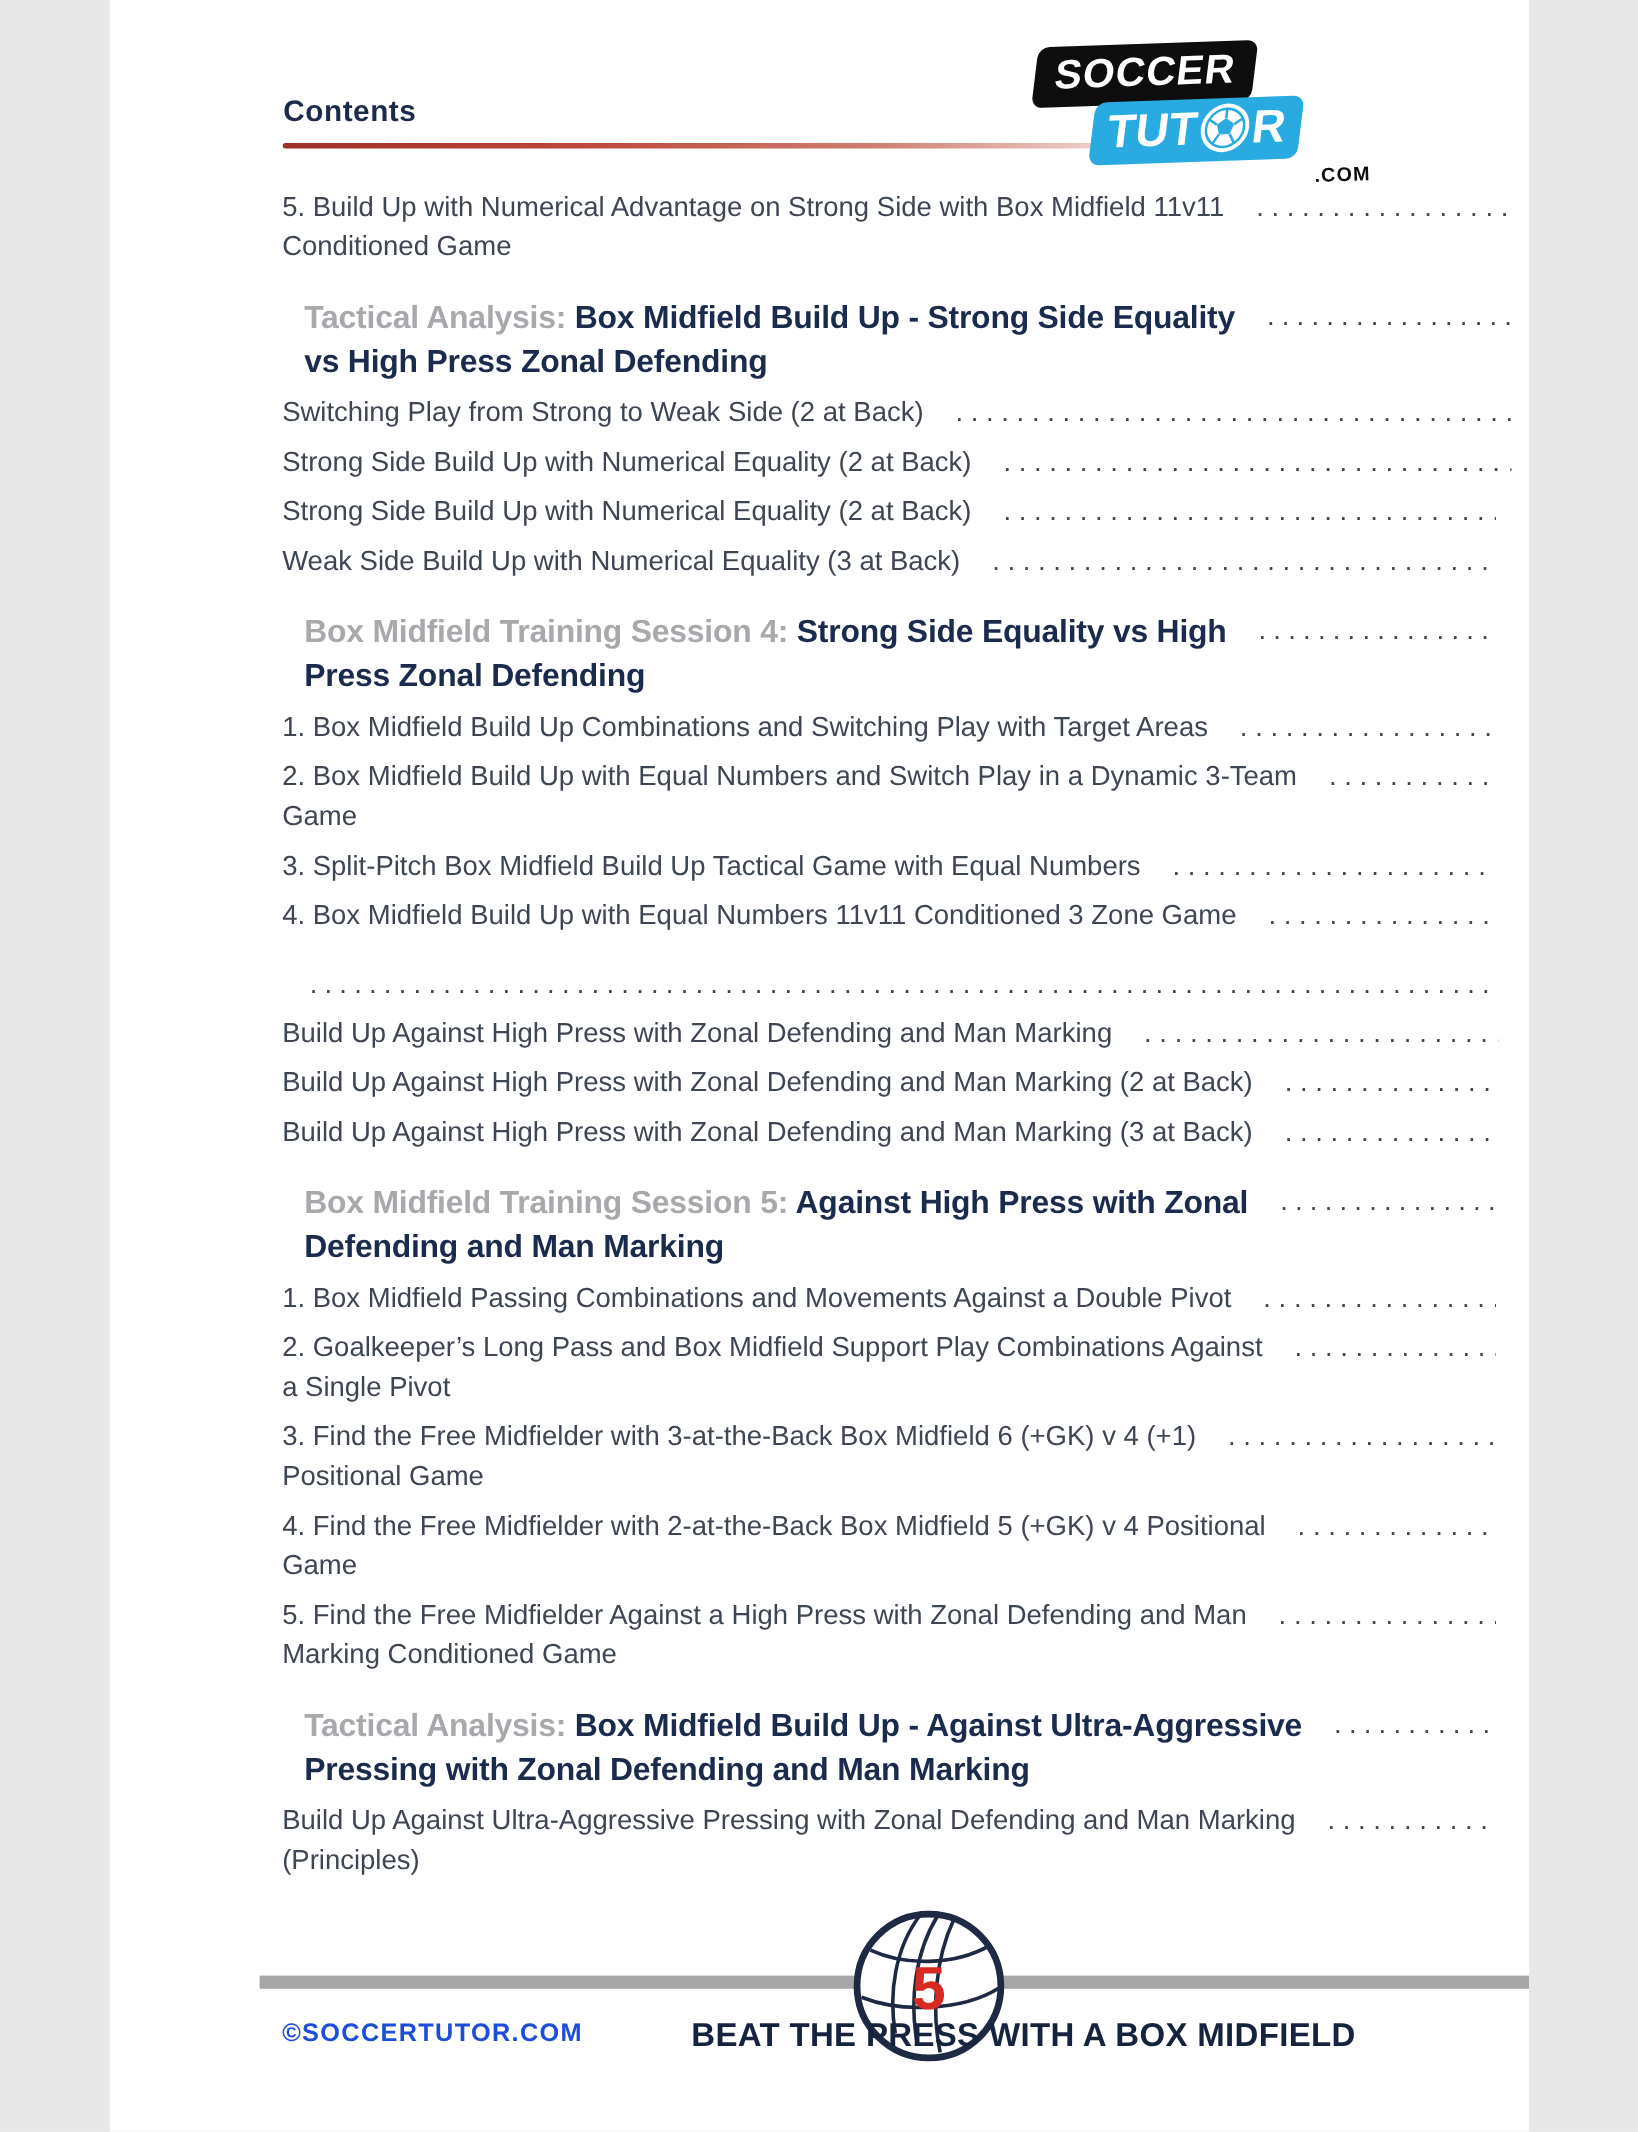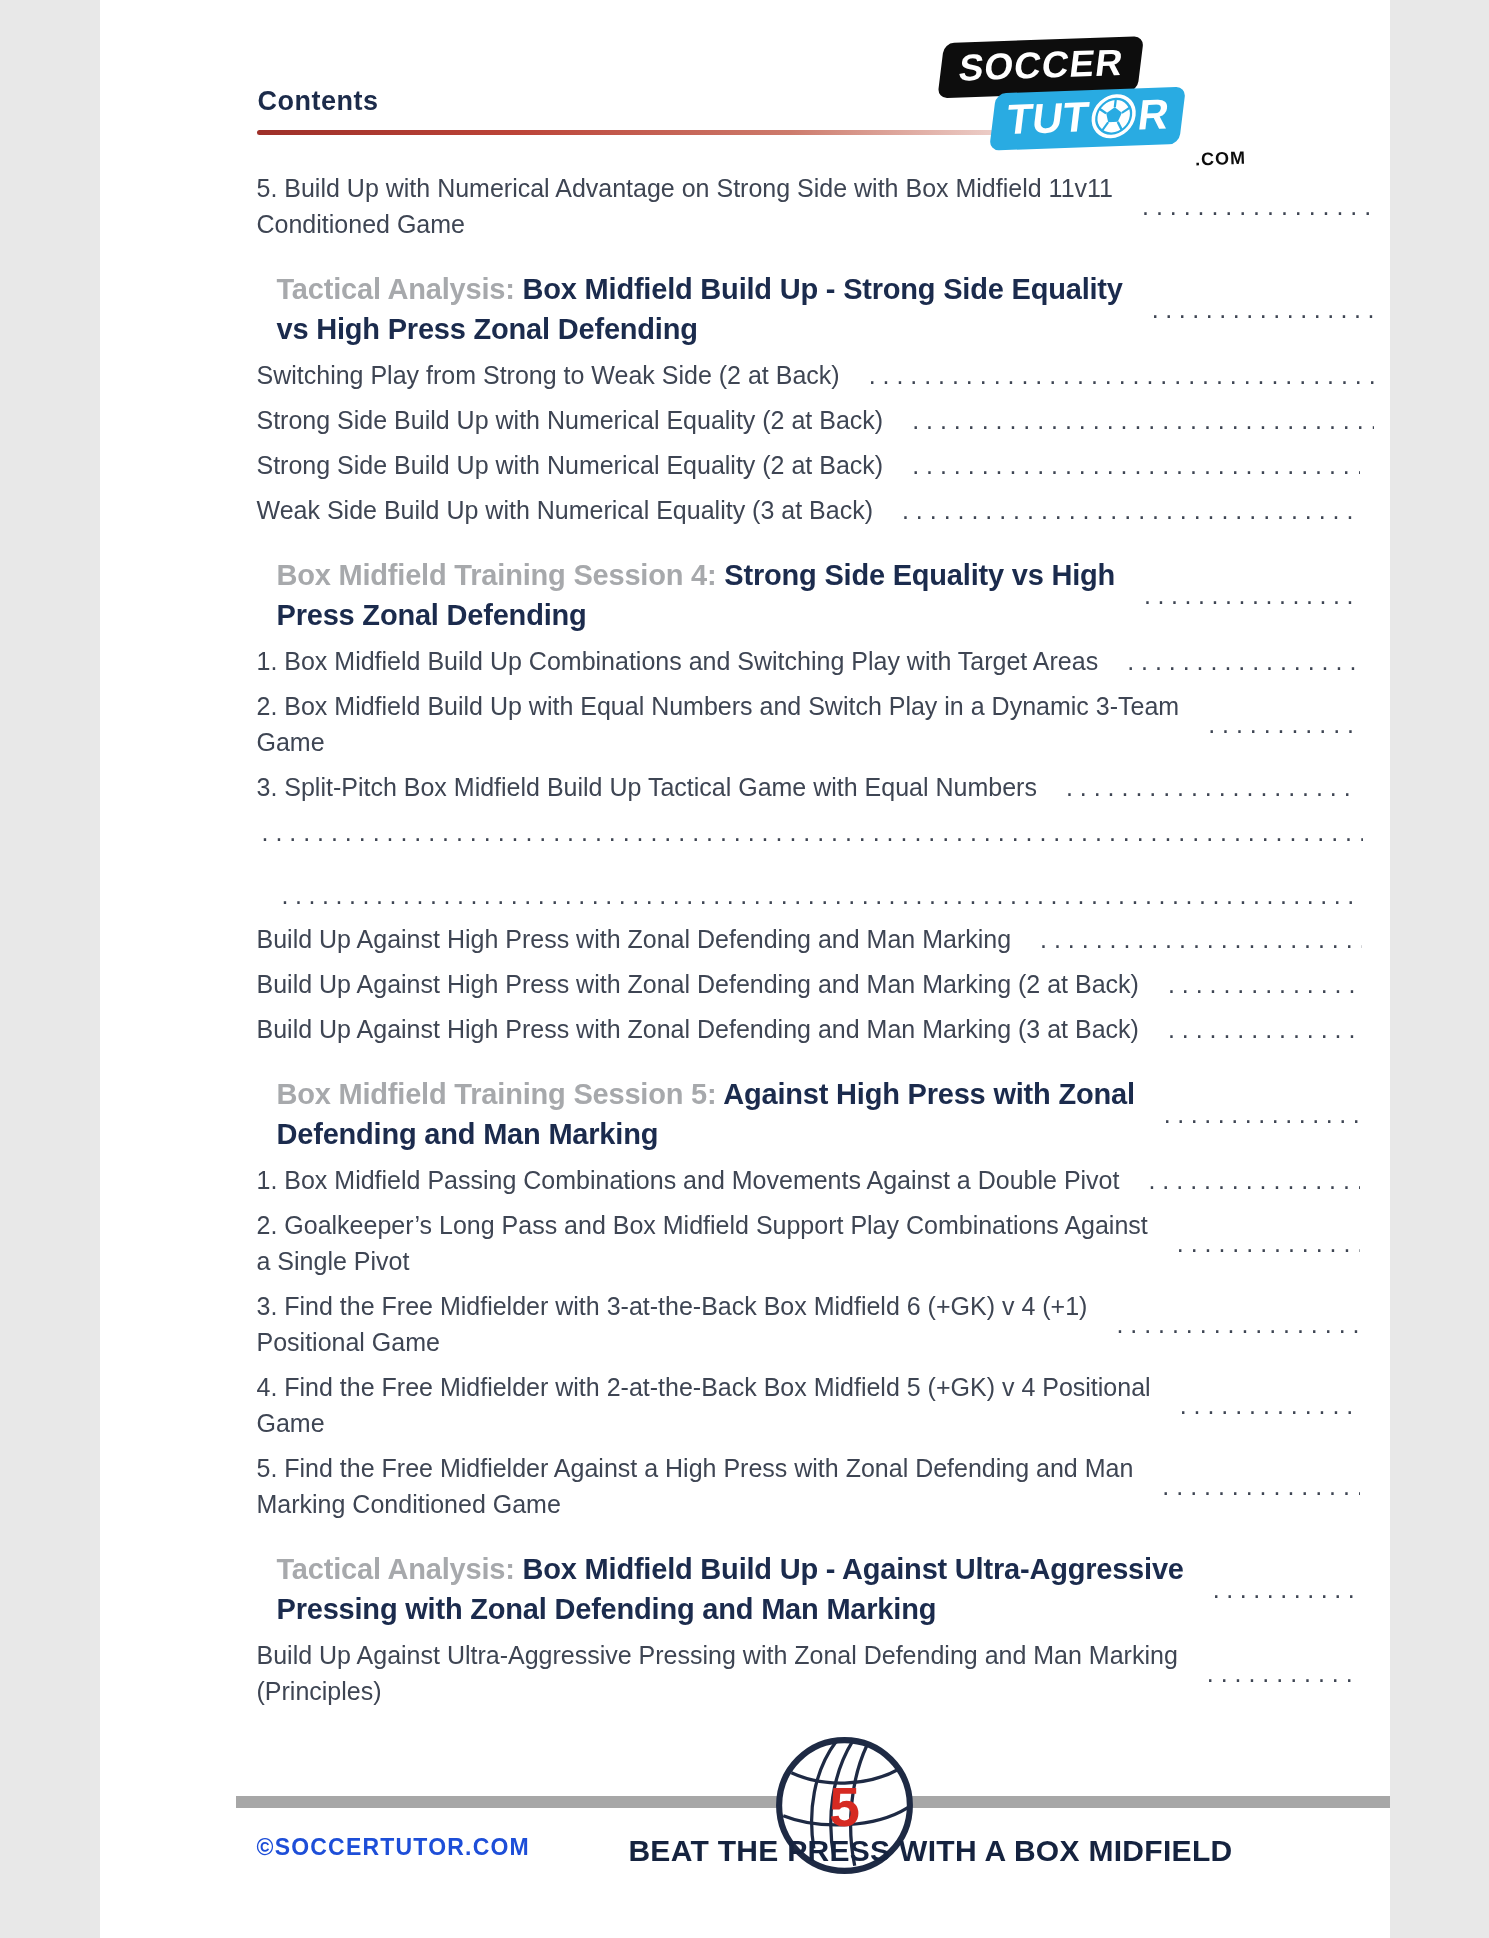--- a/index.html
+++ b/index.html
@@ -28,21 +28,21 @@
             font-weight:bold;color:#fff;white-space:nowrap;}
   .logo-soccer{top:0;left:0;background:#0d0d0d;font-size:37px;padding:5px 18px 8px;letter-spacing:1px;}
   .logo-tutor{top:52px;left:50px;background:#29abe2;font-size:42px;padding:3px 14px 6px;
               display:flex;align-items:center;gap:1px;}
   .logo-ball{width:46px;height:46px;margin:0 1px;}
   .logo-com{position:absolute;bottom:-4px;right:-2px;color:#0d0d0d;font-weight:bold;
             font-size:18px;letter-spacing:1px;}
 
   
   .toc{position:absolute;top:170px;left:157px;width:1176px;}
-  .toc-row{display:flex;align-items:center;gap:24px;}
+  .toc-row{display:flex;align-items:flex-start;gap:24px;}
   .toc-row.item{margin-bottom:9px;font-size:25px;color:#3e4553;line-height:36px;}
   .toc-row.heading{margin-top:27px;margin-bottom:8px;font-size:29px;font-weight:bold;
                    line-height:40px;letter-spacing:-0.2px;margin-left:20px;}
   .h-text,.e-text{white-space:pre;flex:0 0 auto;}
   .h-prefix{color:#a7a9ac;}
   .h-title{color:#1b2b4d;}
   .leader{flex:1 1 0;min-width:0;overflow:hidden;white-space:nowrap;
           font-size:25px;font-weight:normal;color:#3e4553;line-height:36px;margin:0 5px;}
   .leader::after{content:". . . . . . . . . . . . . . . . . . . . . . . . . . . . . . . . . . . . . . . . . . . . . . . . . . . . . . . . . . . . . . . . . . . . . . . . . . . . . . . . . . . . . . . . . . . . . . . . . . . . . . . . . . . . . . . . . . . . . . . . . . . . . . . . . . . . . . . . ";}
   .num{flex:0 0 auto;font-size:25px;font-weight:normal;color:#3e4553;line-height:36px;margin-left:2px;text-decoration:underline;}
@@ -133,20 +133,21 @@
 Game</span>
         <span class="leader"></span>
         <span class="num">107</span>
       </div>
       <div class="toc-row item">
         <span class="e-text">3. Split-Pitch Box Midfield Build Up Tactical Game with Equal Numbers</span>
         <span class="leader"></span>
         <span class="num">109</span>
       </div>
       <div class="toc-row item">
+        <span class="e-text">4. Box Midfield Build Up with Equal Numbers 11v11 Conditioned 3 Zone Game</span>
         <span class="leader"></span>
         <span class="num">111</span>
       </div>
       <div class="toc-row heading">
         <span class="leader"></span>
         <span class="num">113</span>
       </div>
       <div class="toc-row item">
         <span class="e-text">Build Up Against High Press with Zonal Defending and Man Marking</span>
         <span class="leader"></span>

